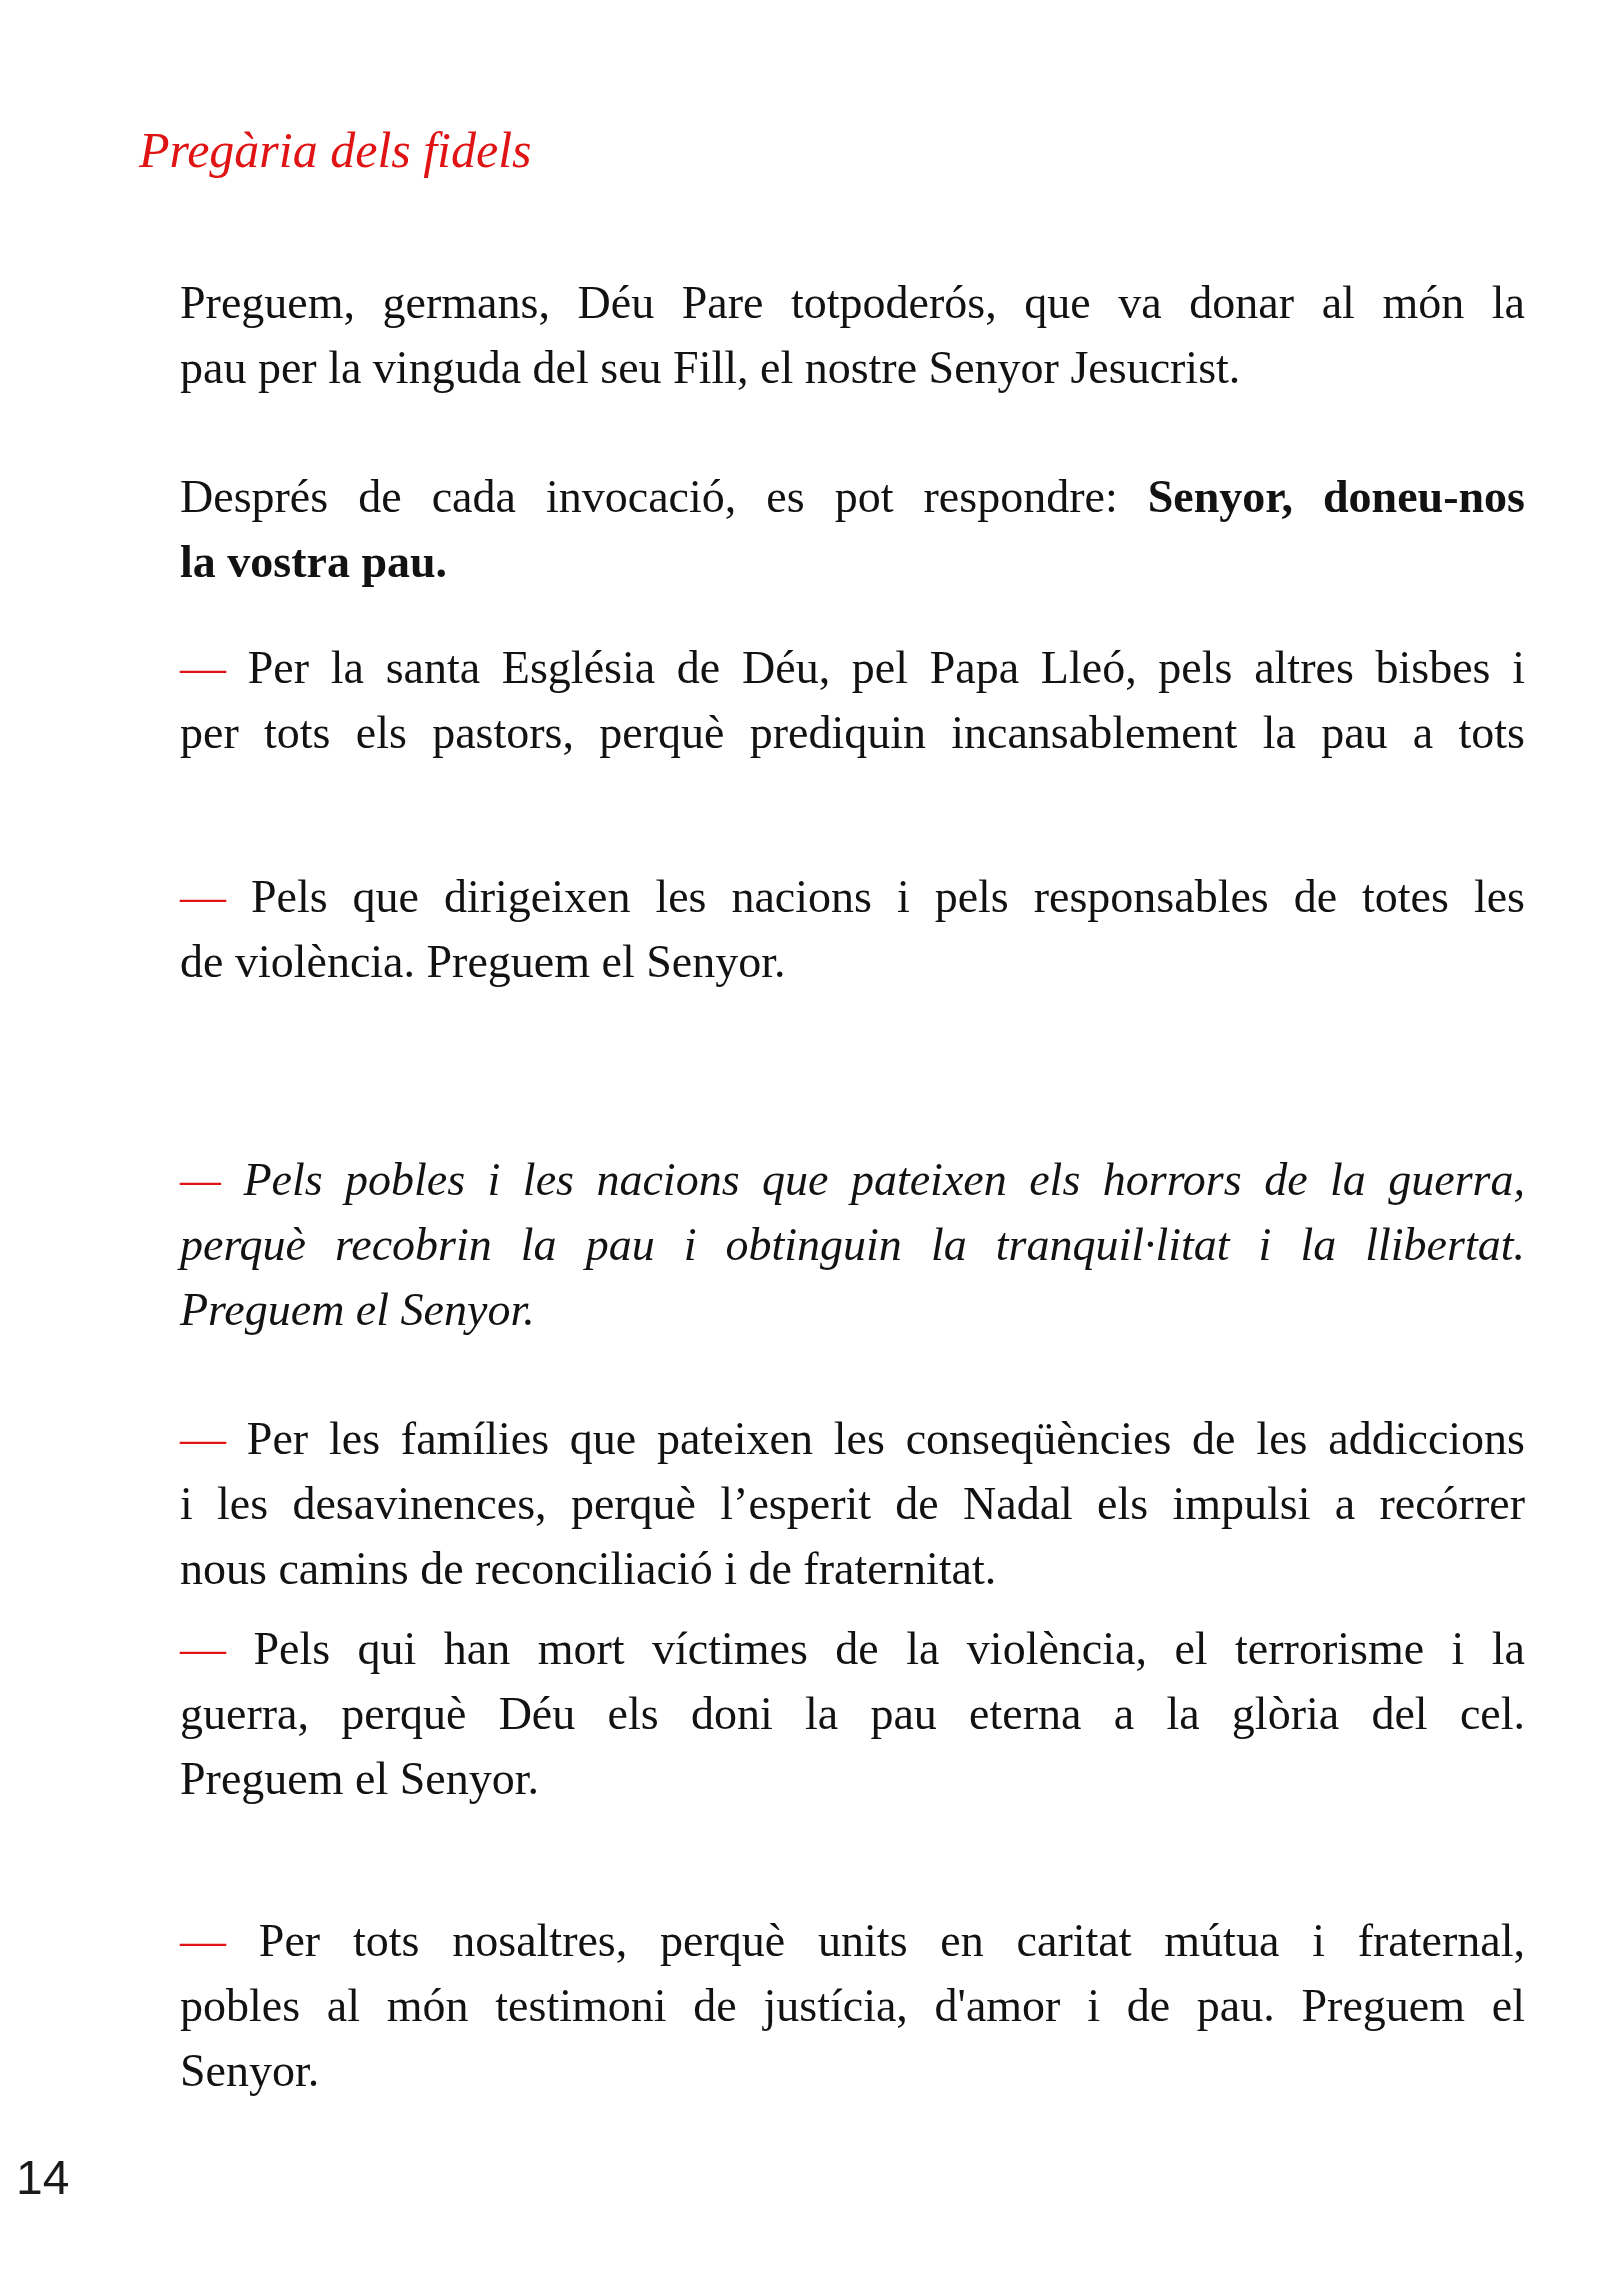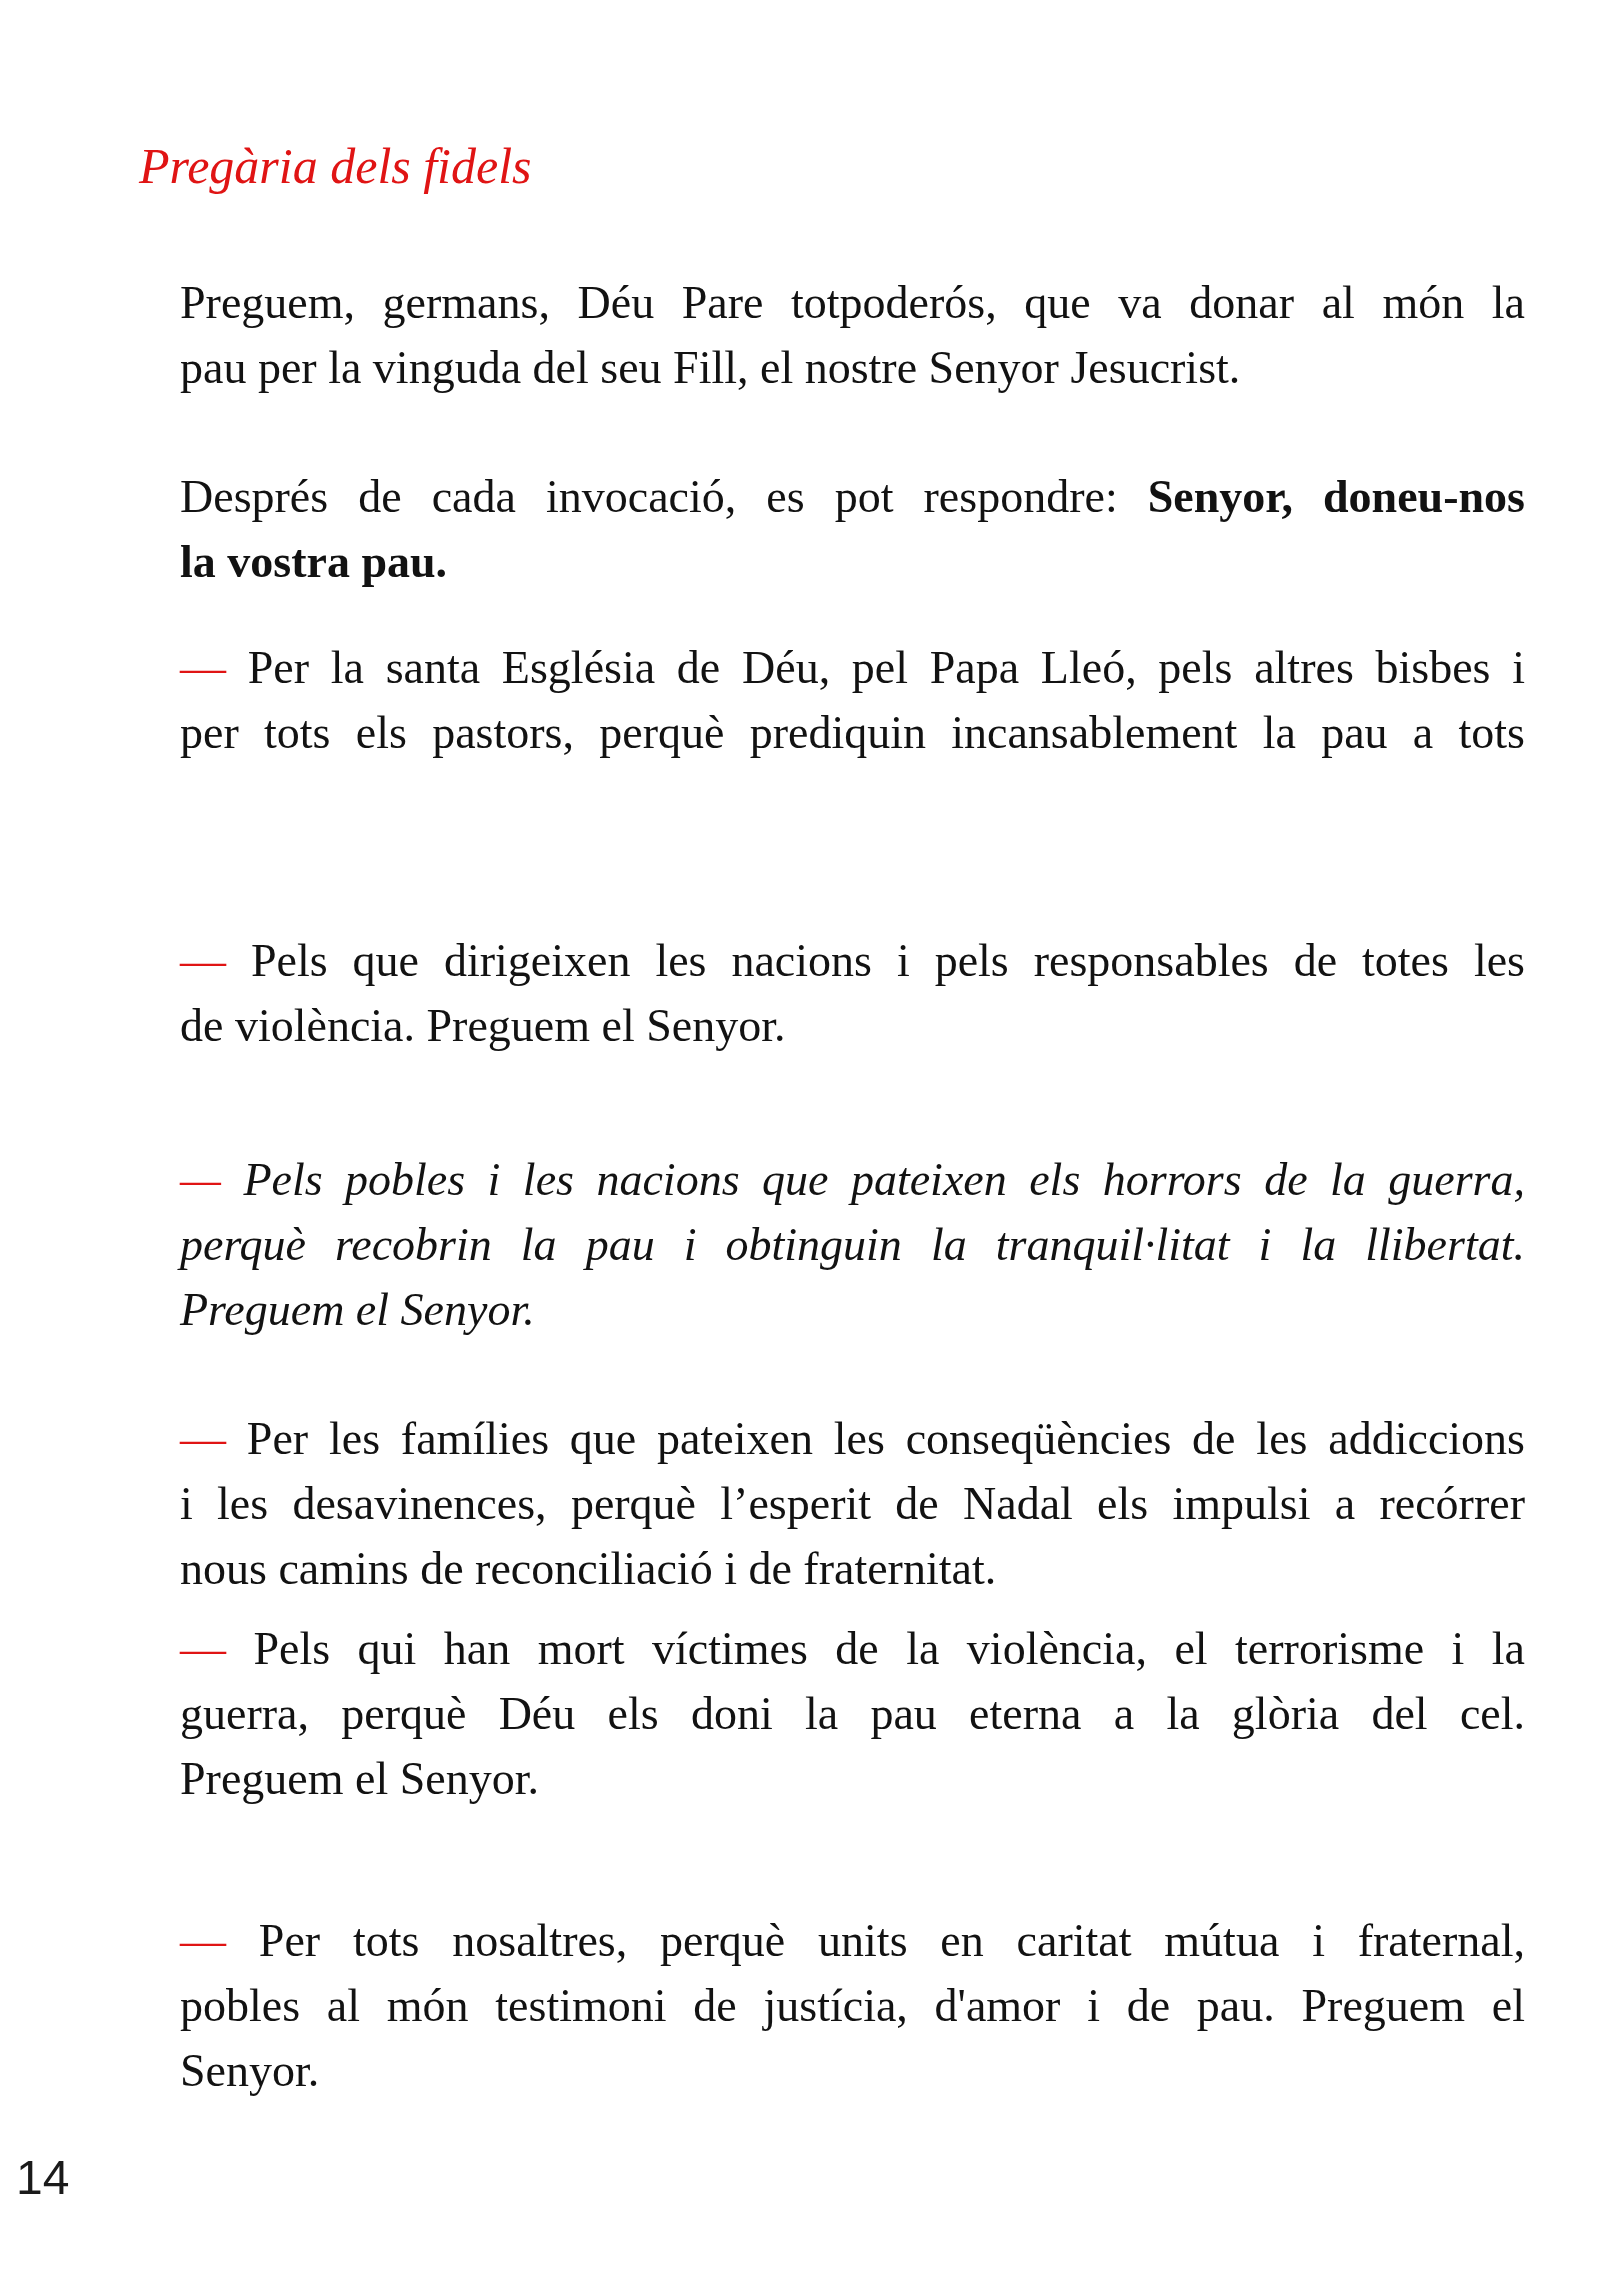--- a/index.html
+++ b/index.html
@@ -12,39 +12,39 @@
     width: 1612px;
     height: 2288px;
     background: #ffffff;
     overflow: hidden;
     font-family: "Liberation Serif", "DejaVu Serif", serif;
     color: #121212;
   }
   .heading {
     position: absolute;
     left: 139px;
-    top: 136px;
+    top: 120px;
     font-size: 50px;
     line-height: 60px;
     font-style: italic;
     color: #e01414;
     white-space: nowrap;
   }
   .para {
     position: absolute;
     left: 139px;
     width: 1345px;
     font-size: 46px;
     line-height: 65px;
     margin-left: 41px;
   }
   .p1 { top: 270px; }
   .p2 { top: 464px; }
   .p3 { top: 635px; }
-  .p4 { top: 928px; }
+  .p4 { top: 864px; }
   .p5 { top: 1147px; font-style: italic; }
   .p6 { top: 1406px; }
   .p7 { top: 1616px; }
   .p8 { top: 1908px; }
   .line { width: 100%; }
   .jline {
     text-align: justify;
     text-align-last: justify;
   }
   .lline {

